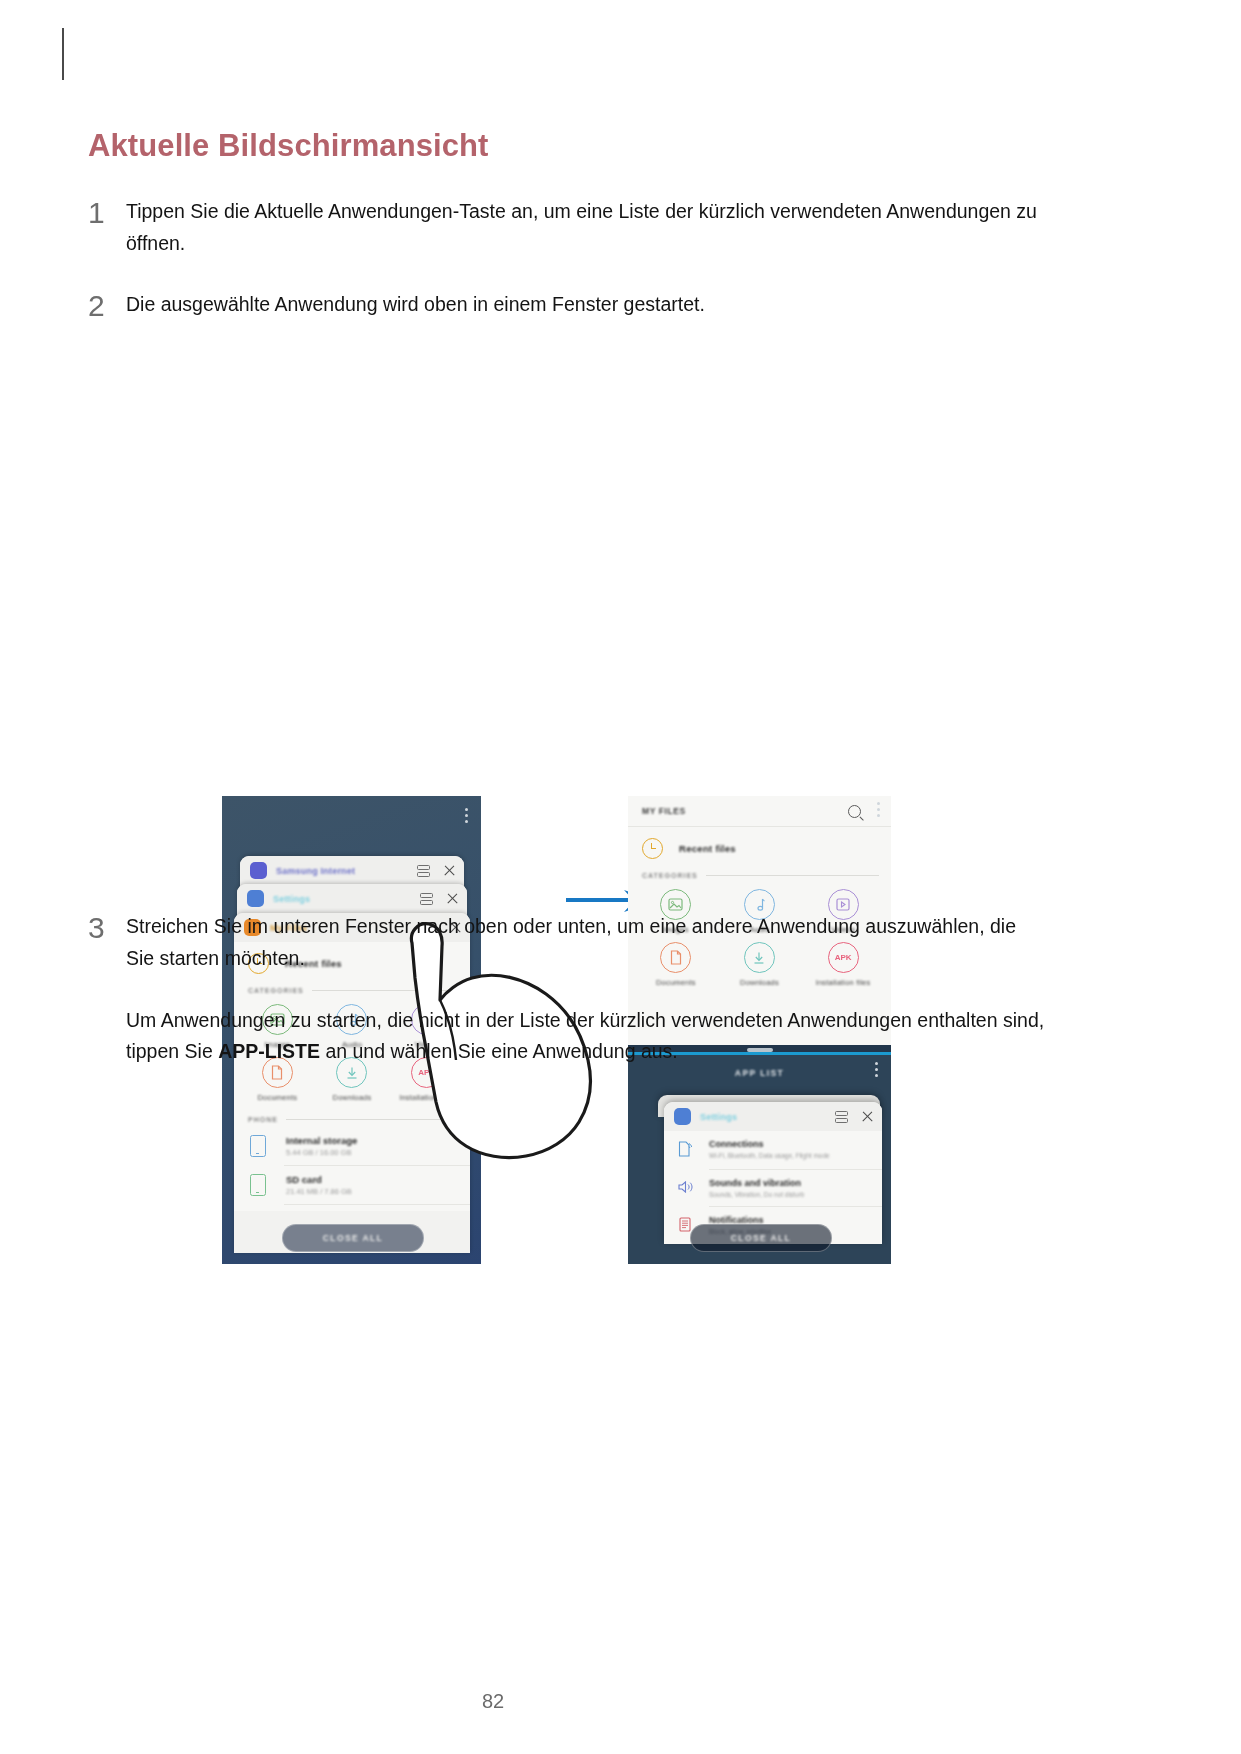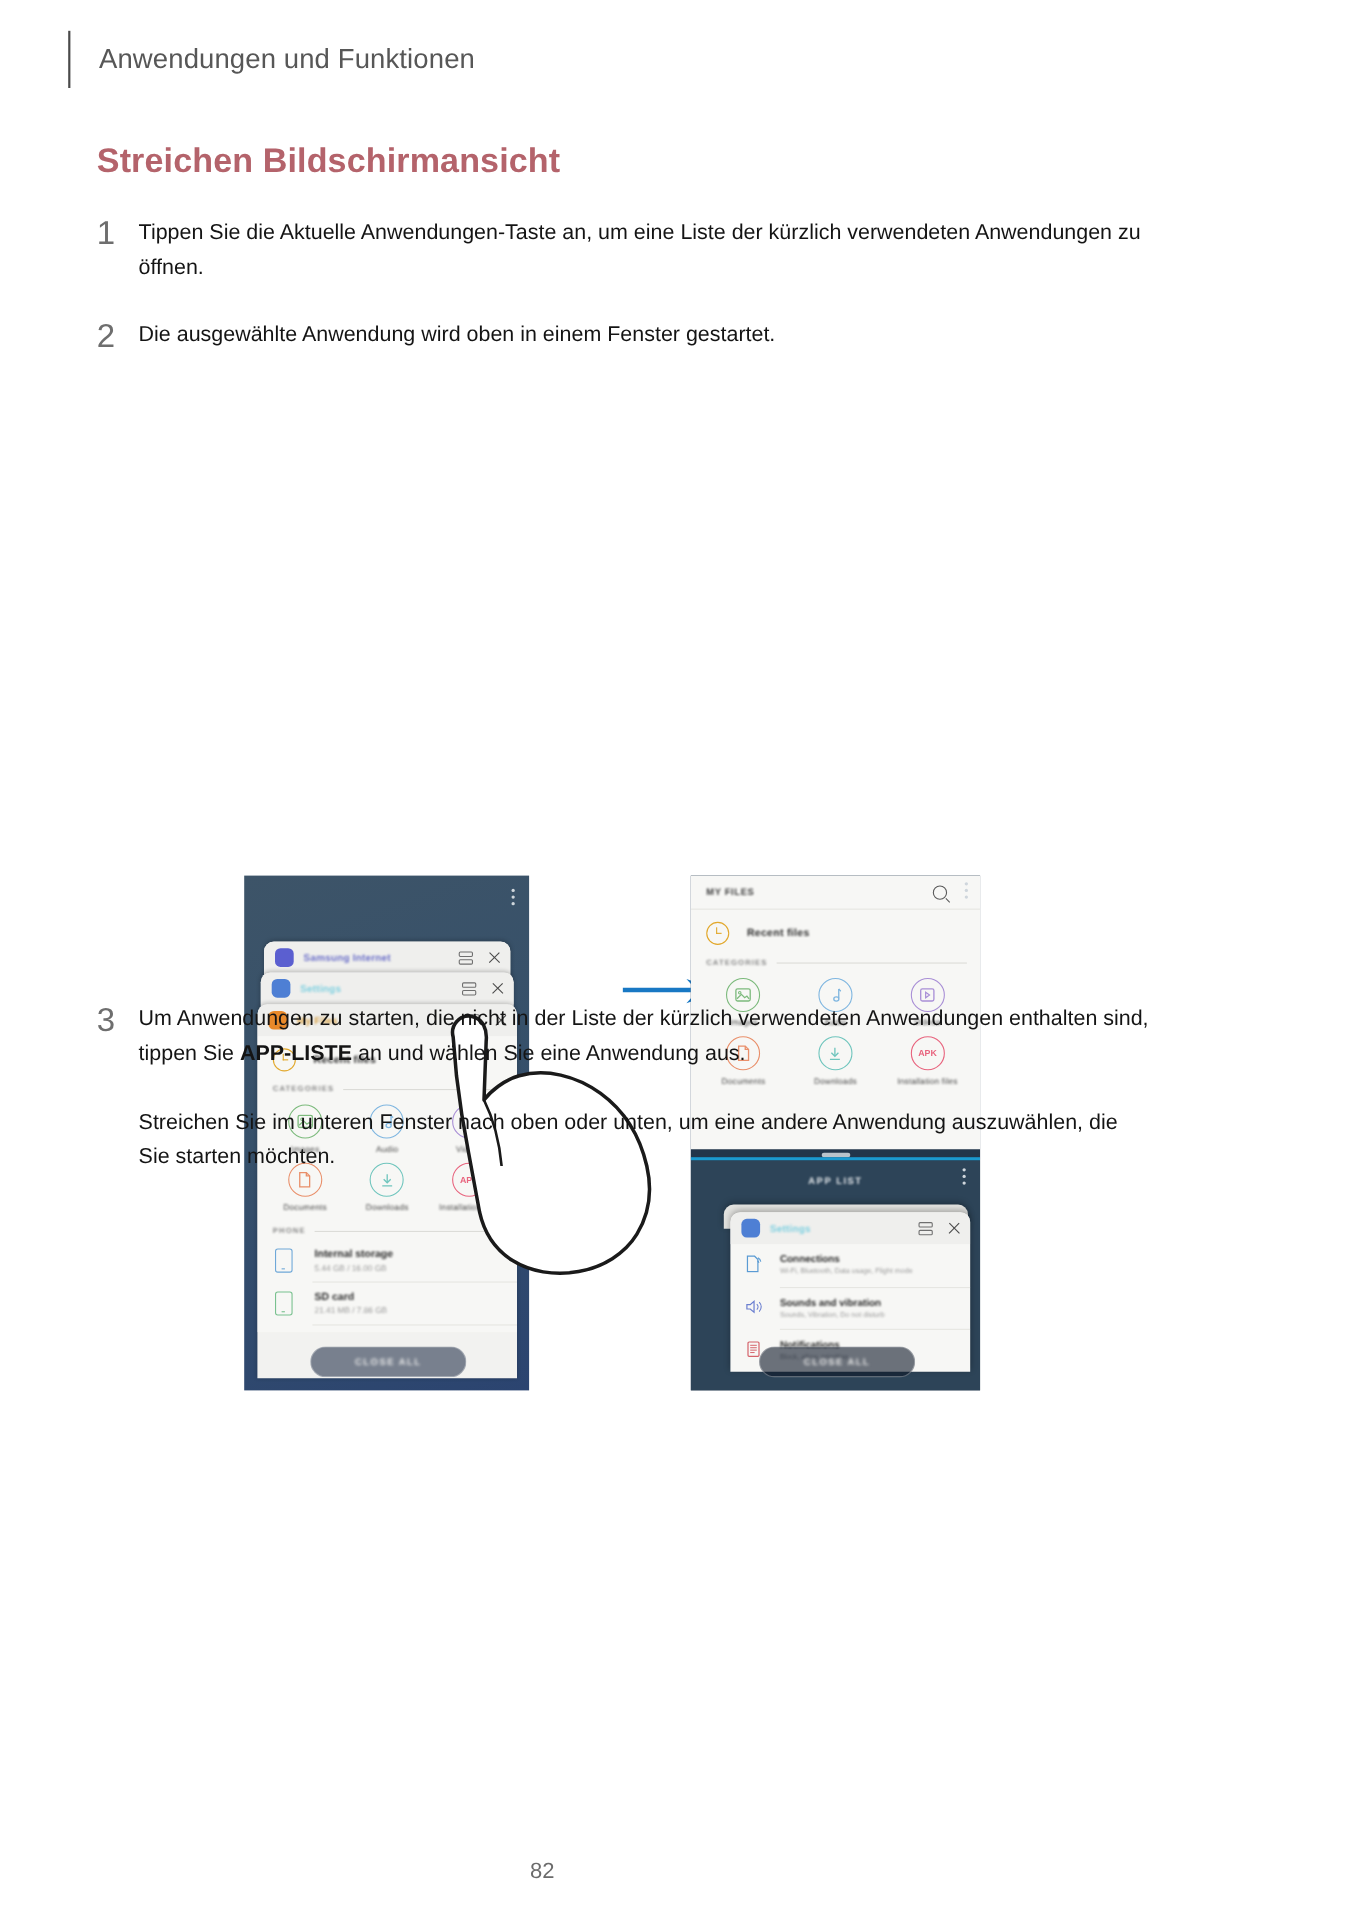--- a/index.html
+++ b/index.html
@@ -340,24 +340,23 @@
     text-align: center;
     font-size: 20px;
     color: #6b6b6b;
   }
 </style>
 </head>
 <body>
 
 <div class="page-header">
   <div class="header-rule"></div>
-  <div class="header-title">Anwendungen und Funktionen</div>
 </div>
 
-<div class="section-heading">Streichen Bildschirmansicht</div>
+<div class="section-heading">Aktuelle Bildschirmansicht</div>
 
 <div class="step step1">
   <div class="step-num">1</div>
   <div class="step-body">
     <p>Tippen Sie die Aktuelle Anwendungen-Taste an, um eine Liste der kürzlich verwendeten Anwendungen zu öffnen.</p>
   </div>
 </div>
 
 <div class="step step2">
   <div class="step-num">2</div>
@@ -681,18 +680,18 @@
              L30 140
              C26 120, 22 96, 19 70
              Z" fill="#ffffff" stroke="#1a1a1a" stroke-width="3.2" stroke-linejoin="round"></path>
     <path d="M44 92 C52 108, 58 130, 60 152" fill="none" stroke="#1a1a1a" stroke-width="2.4"></path>
   </svg>
 </div>
 
 <div class="step step3">
   <div class="step-num">3</div>
   <div class="step-body">
+    <p>Streichen Sie im unteren Fenster nach oben oder unten, um eine andere Anwendung auszuwählen, die Sie starten möchten.</p>
     <p><span>Um Anwendungen zu starten, die nicht in der Liste der kürzlich verwendeten Anwendungen enthalten sind, tippen Sie </span><span class="bold-inline">APP-LISTE</span><span> an und wählen Sie eine Anwendung aus.</span></p>
-    <p>Streichen Sie im unteren Fenster nach oben oder unten, um eine andere Anwendung auszuwählen, die Sie starten möchten.</p>
   </div>
 </div>
 
 <div class="page-number">82</div>
 
 </body></html>

